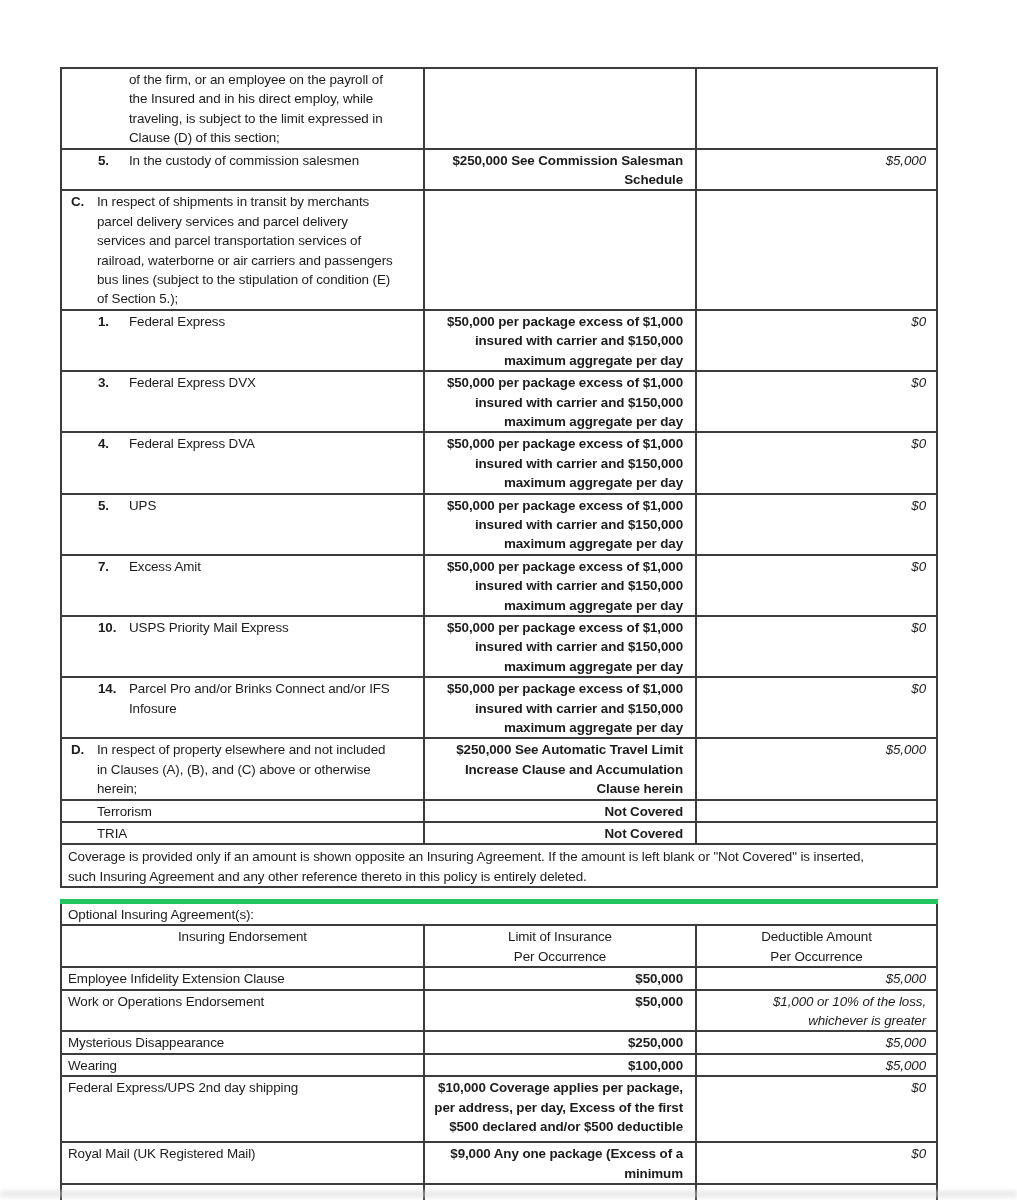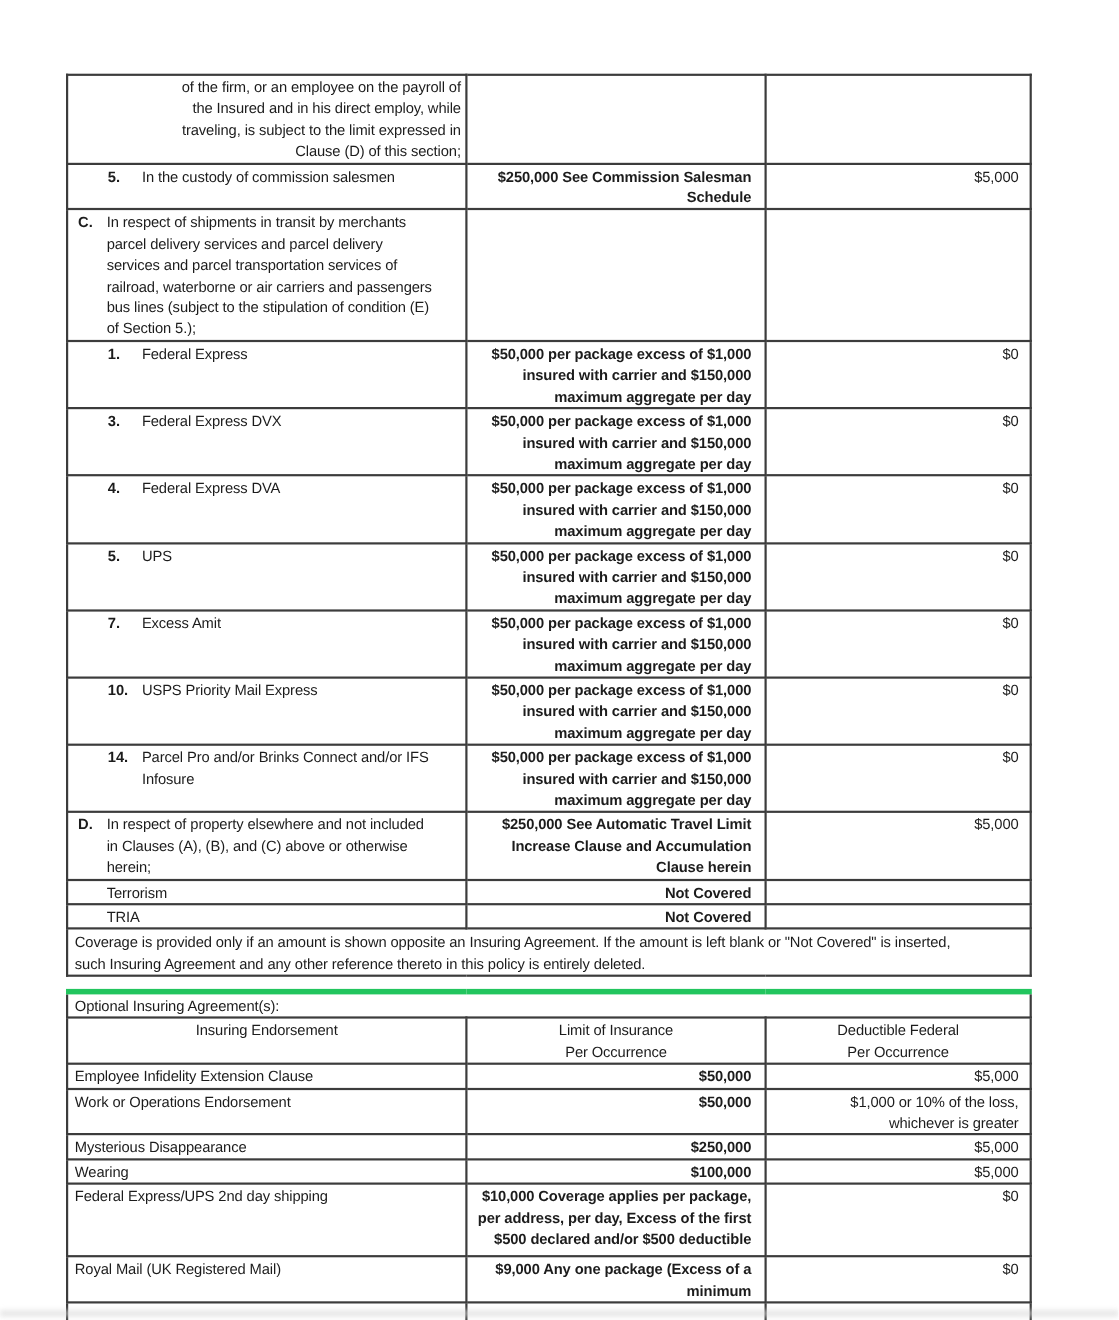--- a/index.html
+++ b/index.html
@@ -5,28 +5,28 @@
   html,body{margin:0;padding:0;}
   body{
     width:1017px;height:1200px;background:#ffffff;position:relative;
     font-family:"Liberation Sans", sans-serif;color:#1c1c1c;
   }
   .page{position:absolute;inset:0;background:#ffffff;overflow:hidden;}
   .tbl{position:absolute;left:60px;border-collapse:collapse;table-layout:fixed;}
   .tbl td{border:2px solid #3c3c3c;vertical-align:top;padding:0;overflow:hidden;background:#fff;}
   #t2{border-top:5px solid #22c55e;padding-left:28px;}
   .cell{font-size:13.4px;line-height:19.4px;white-space:pre-line;padding-top:1px;letter-spacing:-0.1px;}
-  .ind-label{padding-left:67px;padding-right:4px;text-align:right;}
+  .ind-label{padding-left:67px;padding-right:4px;}
   .ind-num{position:relative;padding-left:67px;padding-right:4px;}
   .ind-sec{position:relative;padding-left:35px;padding-right:4px;}
   .ind-plain{padding-left:35px;padding-right:4px;}
   .num{position:absolute;left:36px;top:1px;font-weight:bold;white-space:nowrap;}
   .ind-sec > .num{left:9px;}
   .lim{text-align:right;padding:1px 12px 0 5px;font-weight:bold;}
-  .ded{text-align:right;padding:1px 10px 0 5px;}
+  .ded{text-align:right;padding:1px 10px 0 5px;font-style:italic;}
   .note{padding:2px 10px 0 6px;}
   .title{padding:1px 8px 0 6px;}
   .colname{padding-left:6px;padding-right:4px;}
   .hdr{text-align:center;padding-left:4px;padding-right:4px;}
   .h19{height:19px;} .h20{height:20px;} .h21{height:21px;} .h22{height:22px;}
   .h37{height:37px;} .h39{height:39px;} .h41{height:41px;} .h58{height:58px;}
   .h59{height:59px;} .h62{height:66px;} .h80{height:80px;} .h118{height:118px;}
   .scan-smudge{
     position:absolute;left:0;top:1191px;width:1017px;height:6px;
     background:#d7d7d7;filter:blur(2.5px);opacity:0.6;
@@ -238,21 +238,21 @@
       </tr>
       <tr class="h39">
         <td>
             <div class="cell hdr">Insuring Endorsement</div>
           </td>
         <td>
             <div class="cell hdr">Limit of Insurance
 Per Occurrence</div>
           </td>
         <td>
-            <div class="cell hdr">Deductible Federal
+            <div class="cell hdr">Deductible Amount
 Per Occurrence</div>
           </td>
       </tr>
       <tr class="h20">
         <td>
             <div class="cell colname">Employee Infidelity Extension Clause</div>
           </td>
         <td>
             <div class="cell lim">$50,000</div>
           </td>

